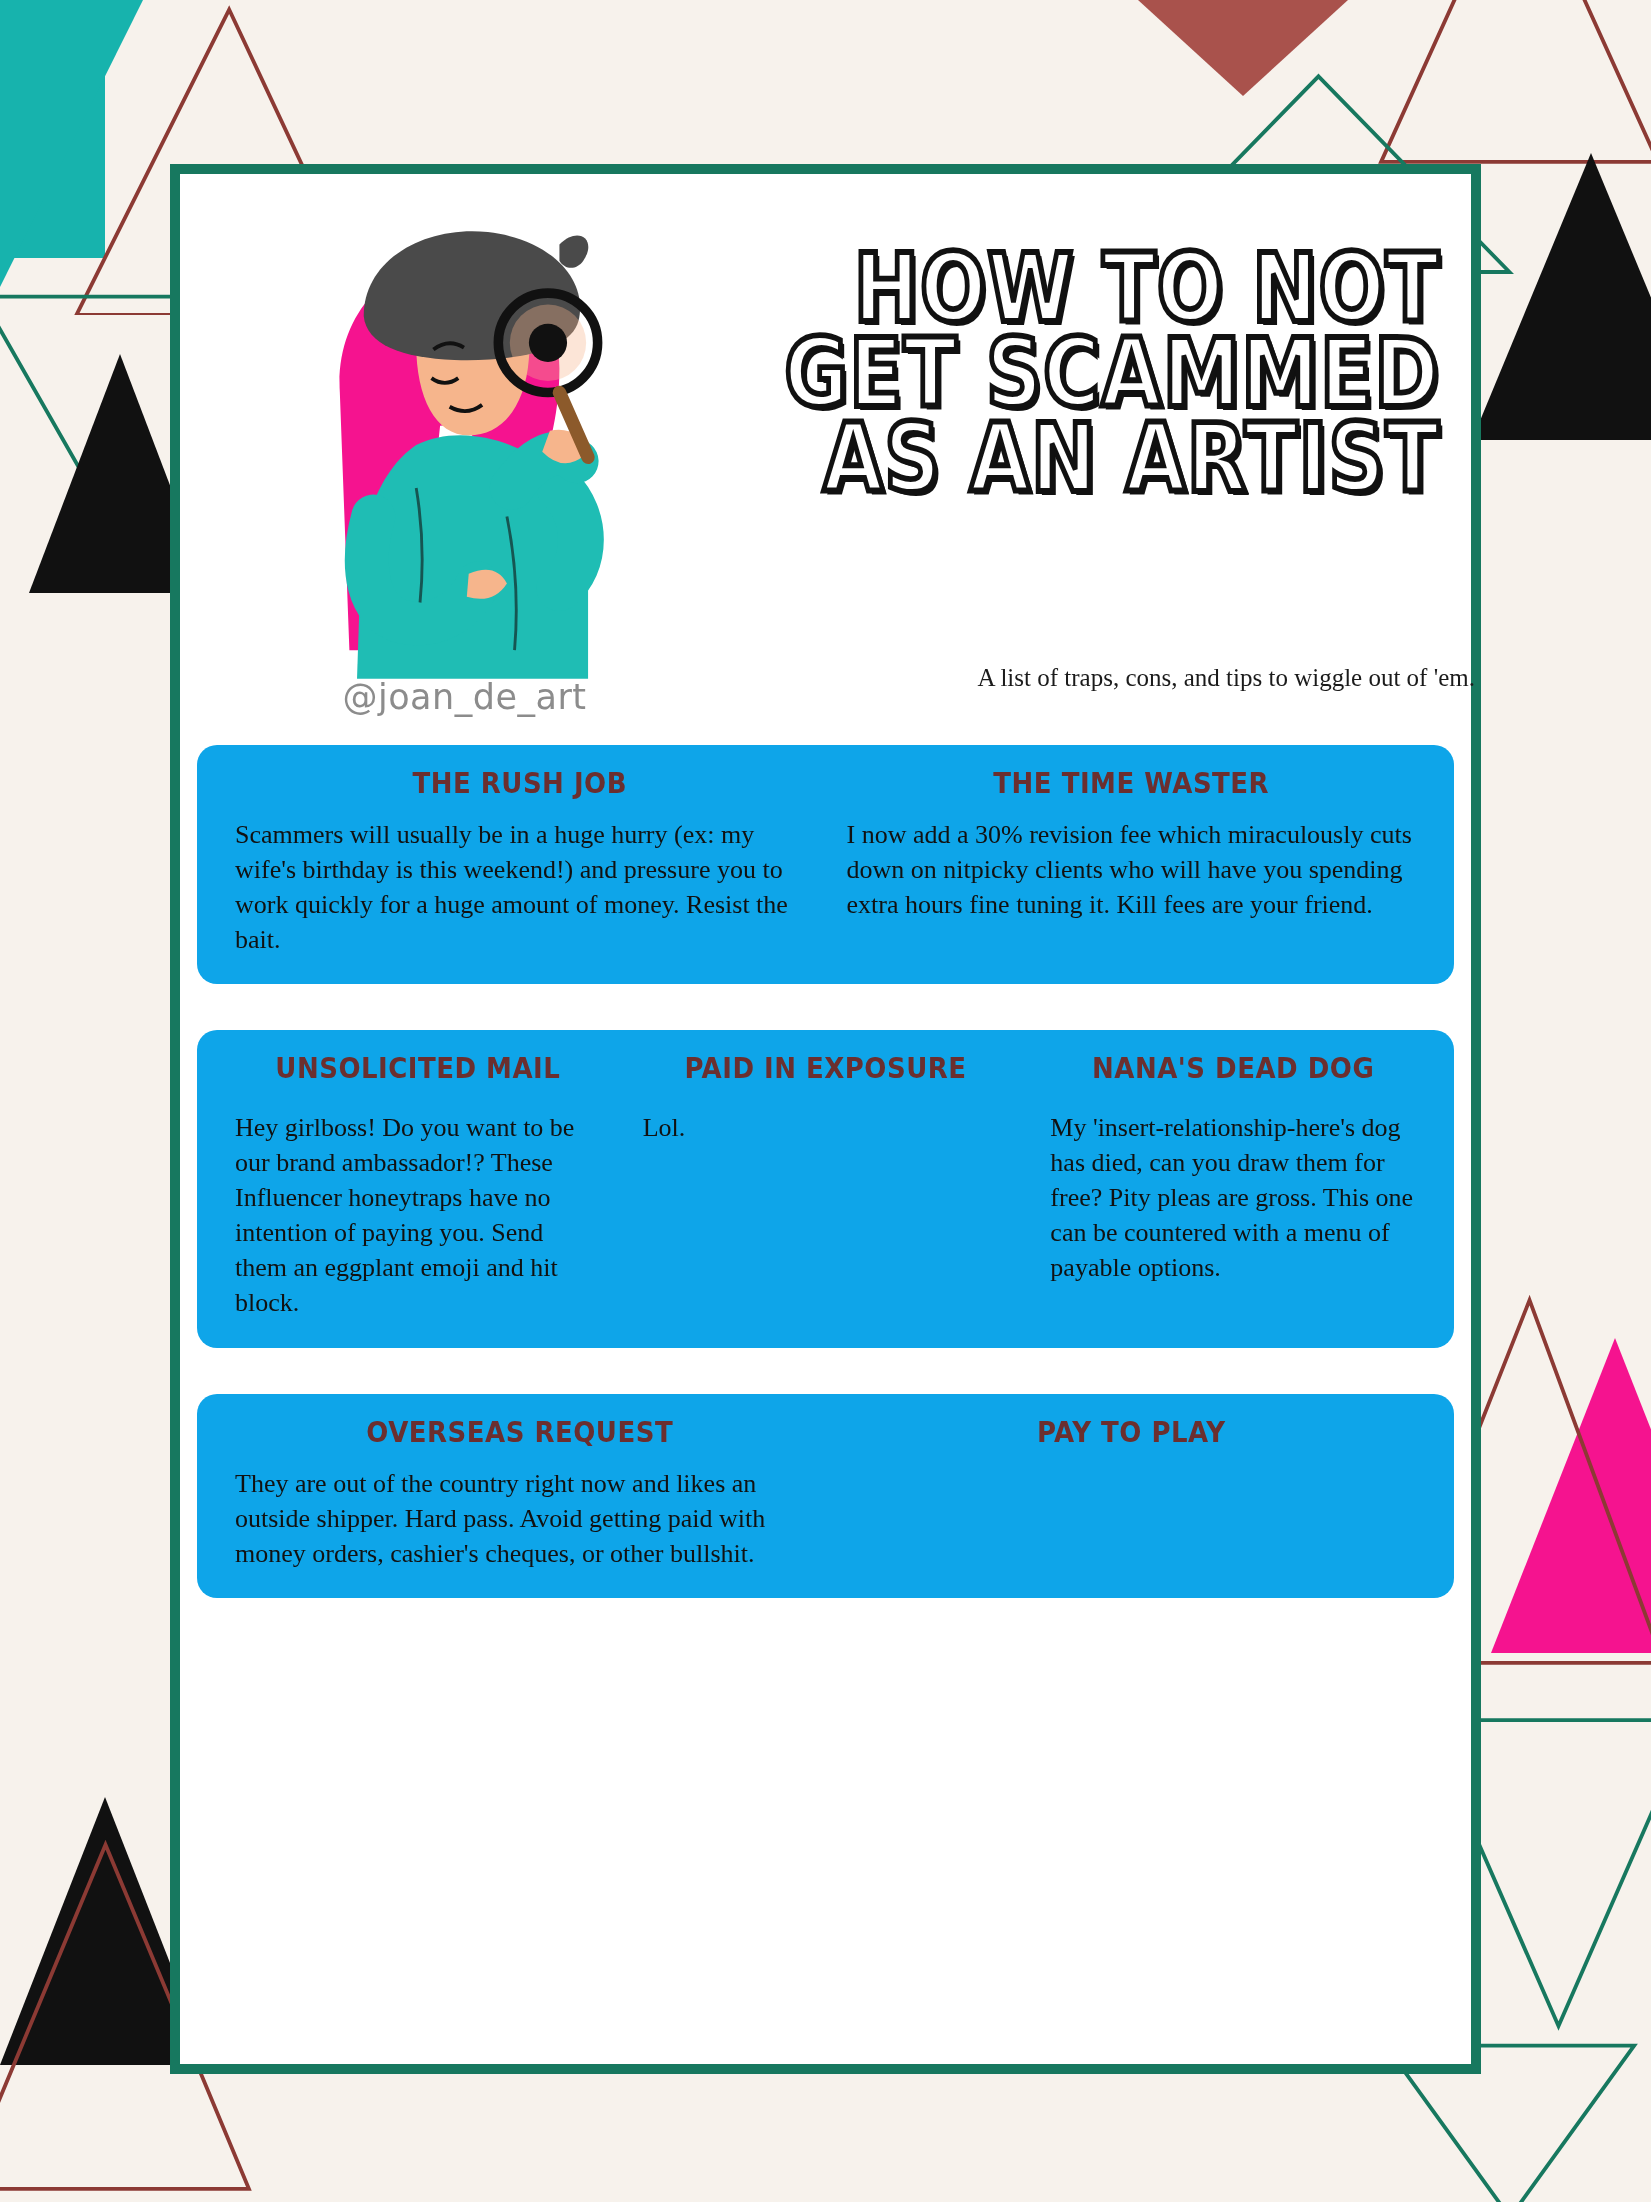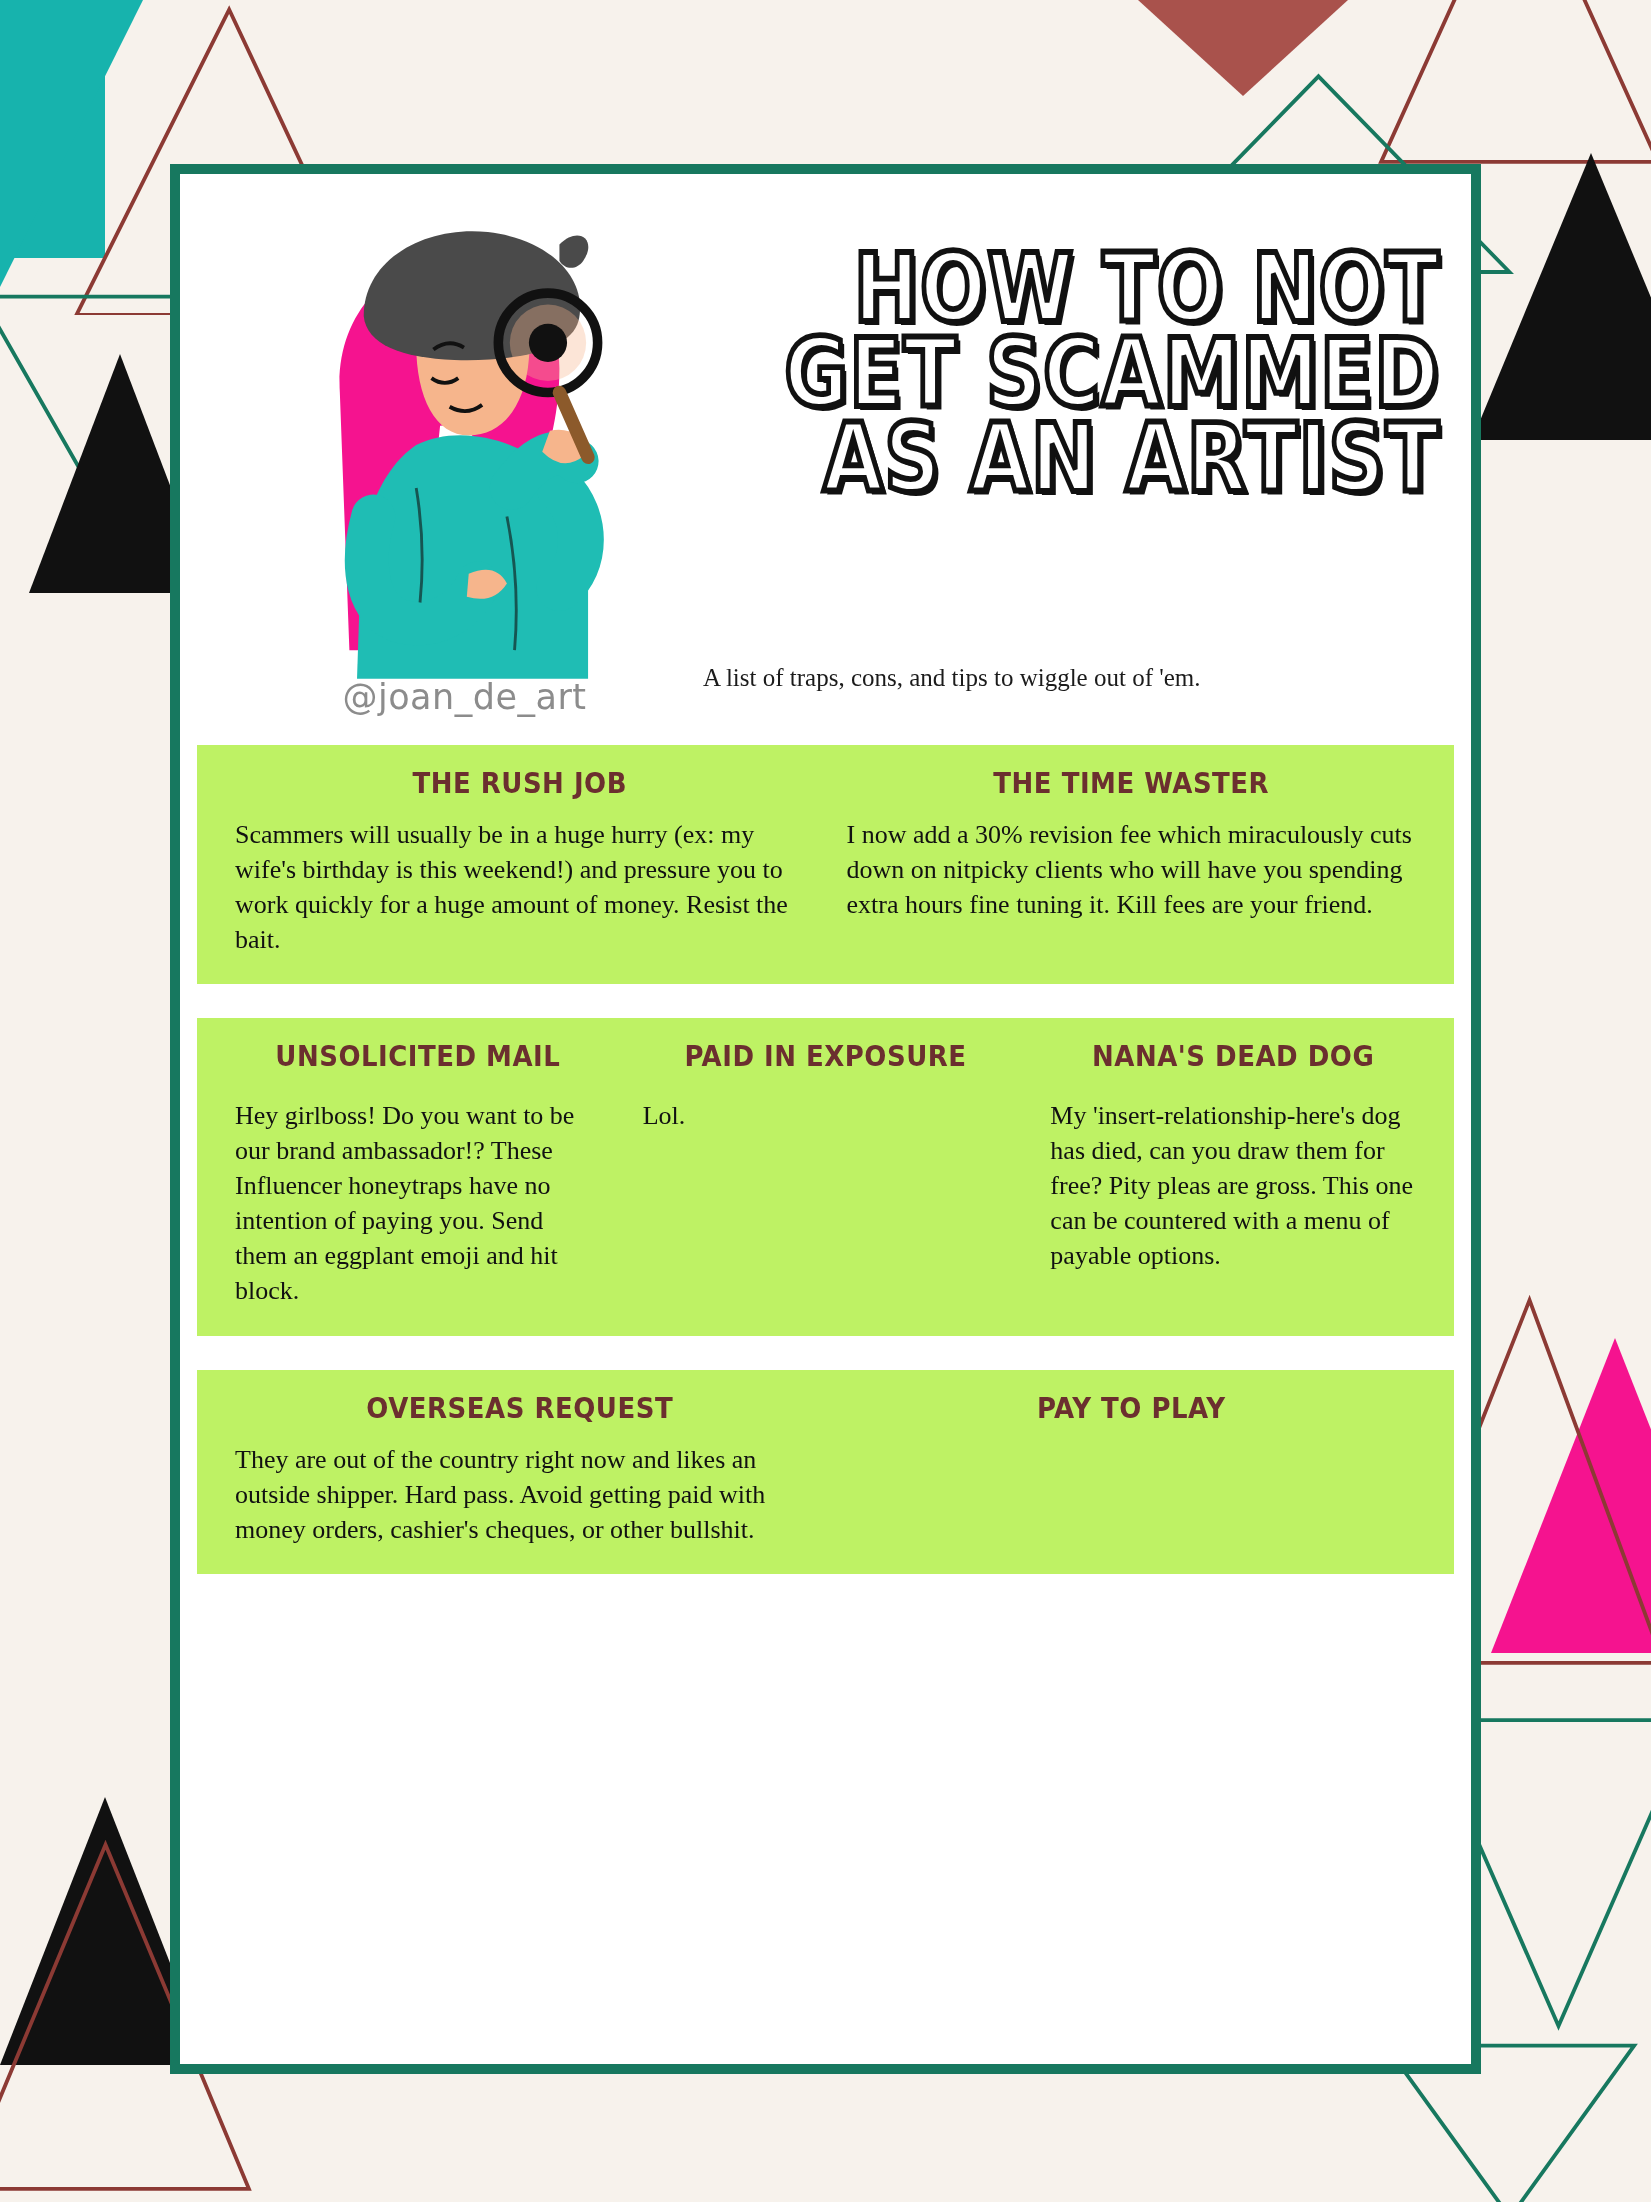--- a/index.html
+++ b/index.html
@@ -89,42 +89,43 @@
     text-shadow:
       3.8px 3.8px 0 #111111,
       -1px 0 0 #111;
     margin: 5.7px 0;
     white-space: nowrap;
     transform: scaleY(1.22);
     transform-origin: center top;
   }
   .subtitle {
     position: absolute;
-    left: 506px;
+    left: 494px;
     top: 473px;
     width: 784px;
-    text-align: left;
+    text-align: right;
     font-size: 25px;
     color: #1b1b1b;
     font-family: "Liberation Serif", serif;
   }
 
   
   .rows {
     position: absolute;
     left: 0;
     top: 554px;
     width: 100%;
   }
   .row {
-    background: #bef264;
+    background: #0ea5e9;
     display: flex;
     padding: 21px 17px 27px 17px;
     box-sizing: border-box;
-    margin-bottom: 34px;
+    margin-bottom: 46px;
+    border-radius: 20px;
   }
   .cell {
     flex: 1 1 33.33%;
     padding: 0 21px;
     box-sizing: border-box;
   }
   .cell-title {
     text-align: center;
     font-family: "DejaVu Sans", sans-serif;
     font-weight: bold;

